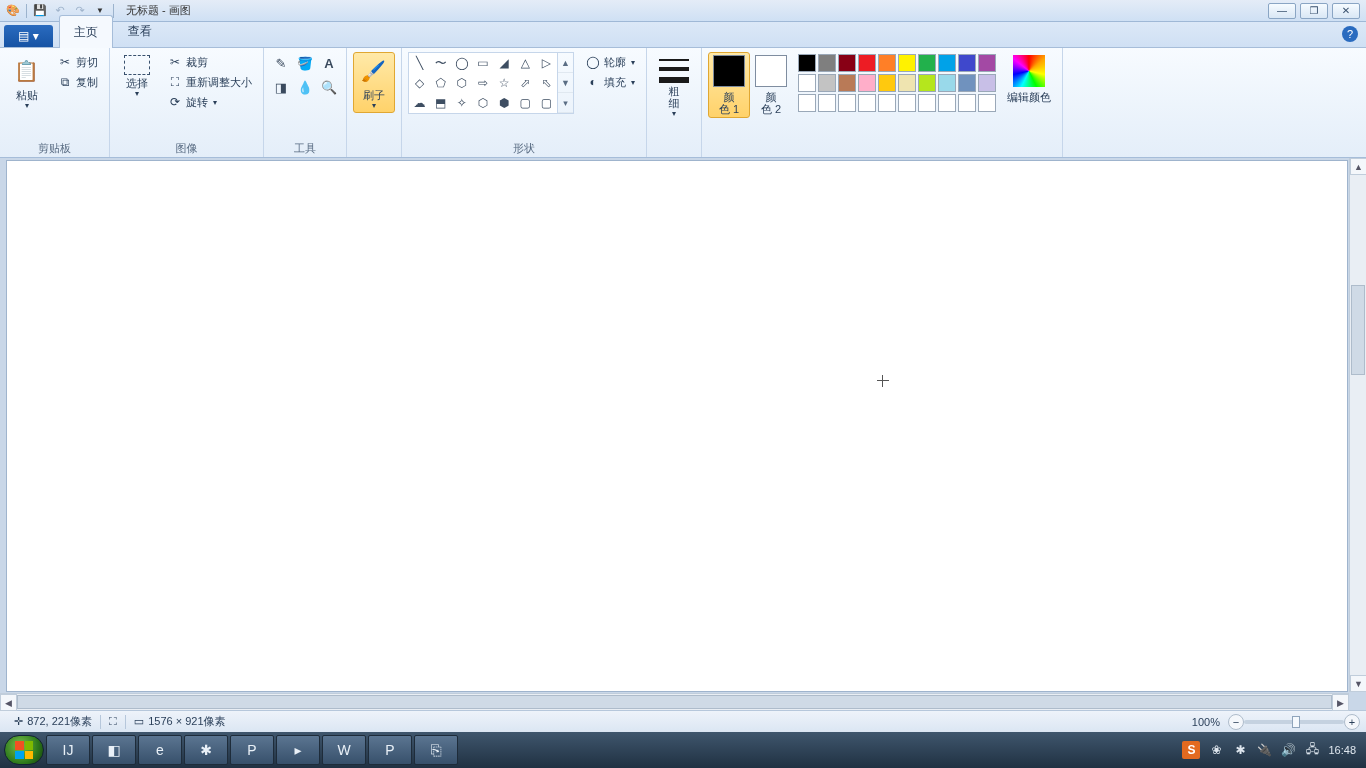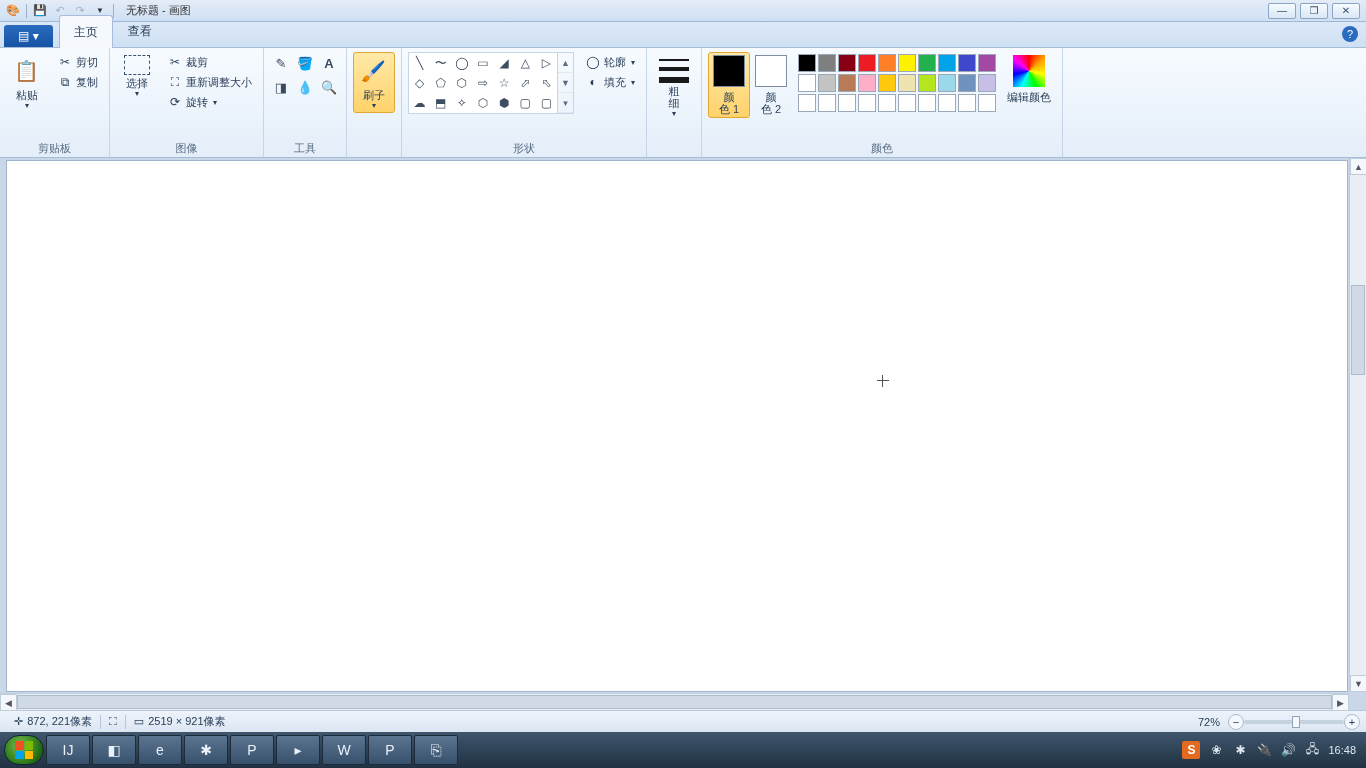--- a/index.html
+++ b/index.html
@@ -305,21 +305,20 @@
             <div class="c" style="background: rgb(255, 255, 255);"></div>
             <div class="c" style="background: rgb(255, 255, 255);"></div>
             <div class="c" style="background: rgb(255, 255, 255);"></div>
           </div>
       </div>
       <div class="colbtn" style="border:1px solid transparent;">
         <div class="spectrum"></div>
         <div class="lbl">编辑颜色</div>
       </div>
     </div>
-    <div class="glabel">颜色</div>
   </div>
 
 </div>
 
 <div class="canvaswrap">
   <div class="canvas">
     <div class="cursor-mark"></div>
   </div>
   <div class="vscroll">
     <div class="sbtn">▲</div>
@@ -342,25 +341,25 @@
       <span>✛</span>
       <span>872, 221像素</span>
     </div>
   <div class="sep"></div>
   <div class="cell">
       <span>⛶</span>
     </div>
   <div class="sep"></div>
   <div class="cell">
       <span>▭</span>
-      <span>2519 × 921像素</span>
+      <span>1576 × 921像素</span>
     </div>
   <div class="spacer"></div>
   <div class="cell">
-      <span>72%</span>
+      <span>100%</span>
     </div>
   <div class="zbtn">−</div>
   <div class="zoomslider">
       <div class="zthumb"></div>
     </div>
   <div class="zbtn">+</div>
 </div>
 
 <div class="taskbar">
   <div class="startbtn">

